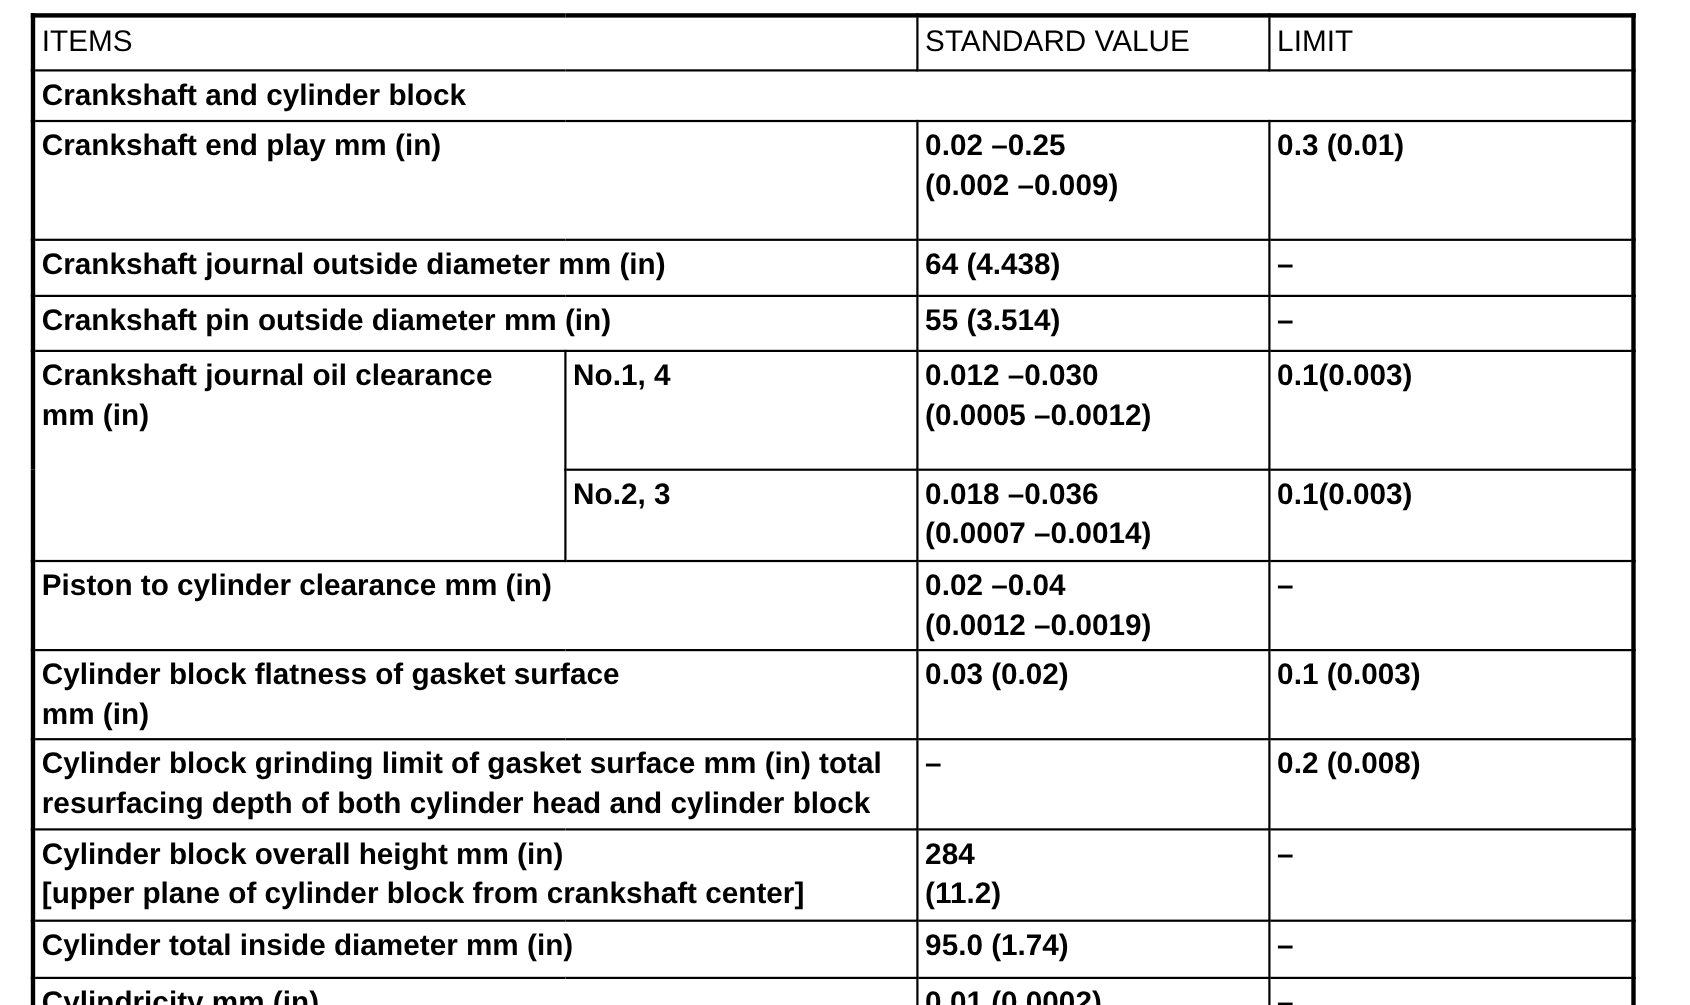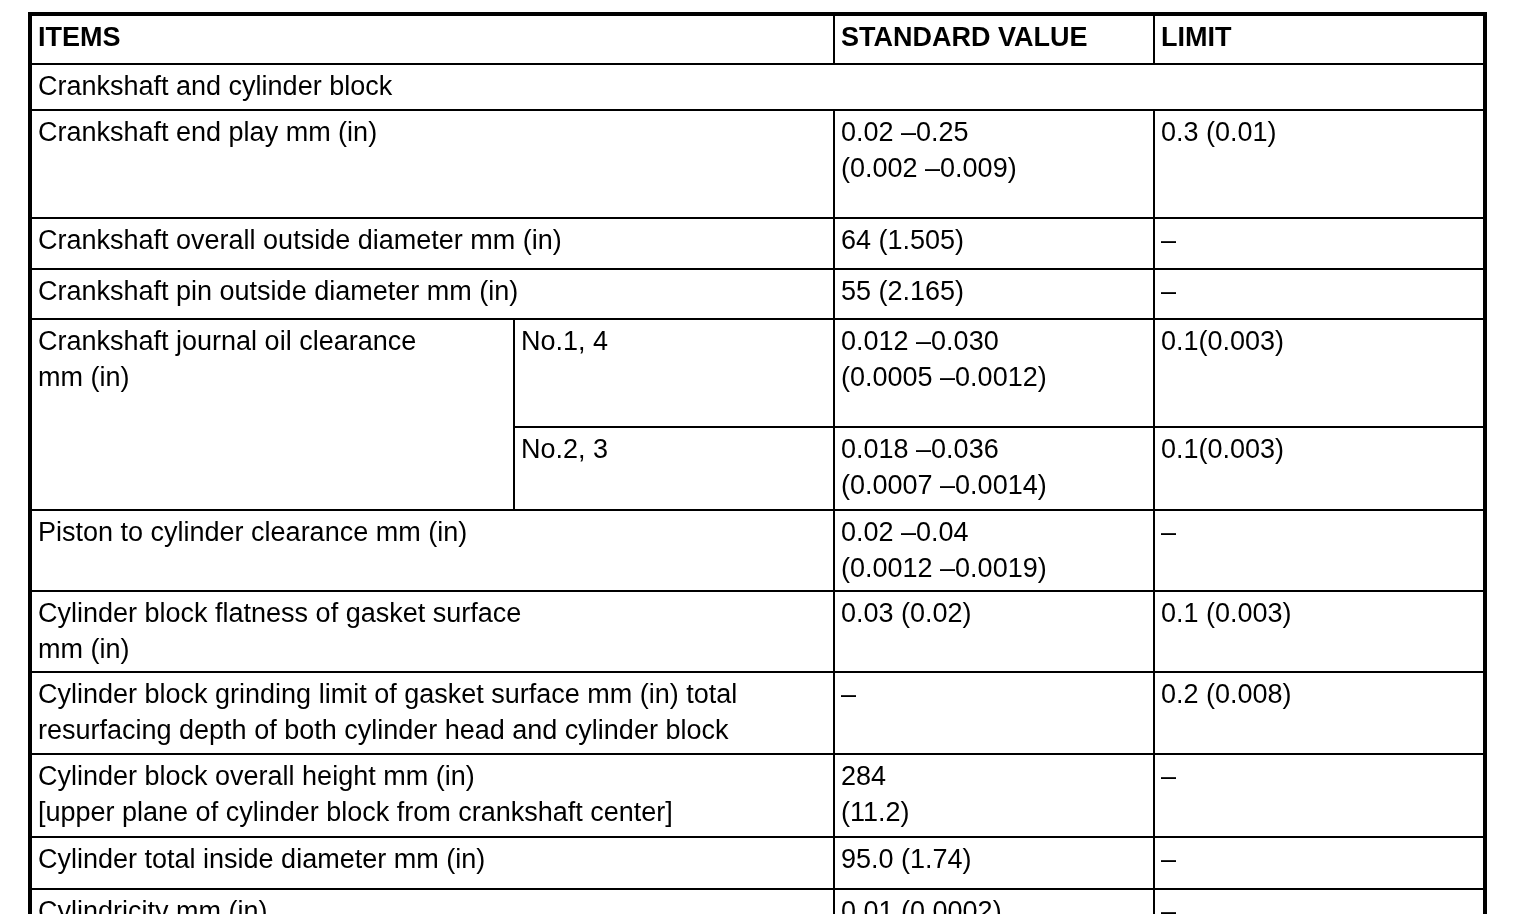--- a/index.html
+++ b/index.html
@@ -23,23 +23,23 @@
     line-height: 1.35;
   }
   table.spec-table th,
   table.spec-table td {
     border: 2px solid #000000;
     vertical-align: top;
     text-align: left;
     padding: 3px 8px 3px 6px;
     white-space: pre-line;
     overflow: hidden;
-    font-weight: normal;
+    font-weight: bold;
   }
-  table.spec-table th { font-weight: bold; }
+  table.spec-table th { font-weight: normal; }
   td.section-cell { font-weight: bold; }
   tr.h46 { height: 46px; }
   tr.h50 { height: 50px; }
   tr.h51 { height: 51px; }
   tr.h52 { height: 52px; }
   tr.h82 { height: 82px; }
   tr.h83 { height: 83px; margin-left: 32px; }
   tr.h84 { height: 108px; }
   tr.h85 { height: 70px; }
 </style>
@@ -67,28 +67,28 @@
     </tr>
 
     <tr class="h84">
       <td colspan="2">Crankshaft end play mm (in)</td>
       <td>0.02 –0.25
 (0.002 –0.009)</td>
       <td>0.3 (0.01)</td>
     </tr>
 
     <tr class="h51">
-      <td colspan="2">Crankshaft overall outside diameter mm (in)</td>
-      <td>64 (1.505)</td>
+      <td colspan="2">Crankshaft journal outside diameter mm (in)</td>
+      <td>64 (4.438)</td>
       <td>–</td>
     </tr>
 
     <tr class="h50">
       <td colspan="2">Crankshaft pin outside diameter mm (in)</td>
-      <td>55 (2.165)</td>
+      <td>55 (3.514)</td>
       <td>–</td>
     </tr>
 
     <tr class="h84">
       <td rowspan="2">Crankshaft journal oil clearance
 mm (in)</td>
       <td>No.1, 4</td>
       <td>0.012 –0.030
 (0.0005 –0.0012)</td>
       <td>0.1(0.003)</td>

